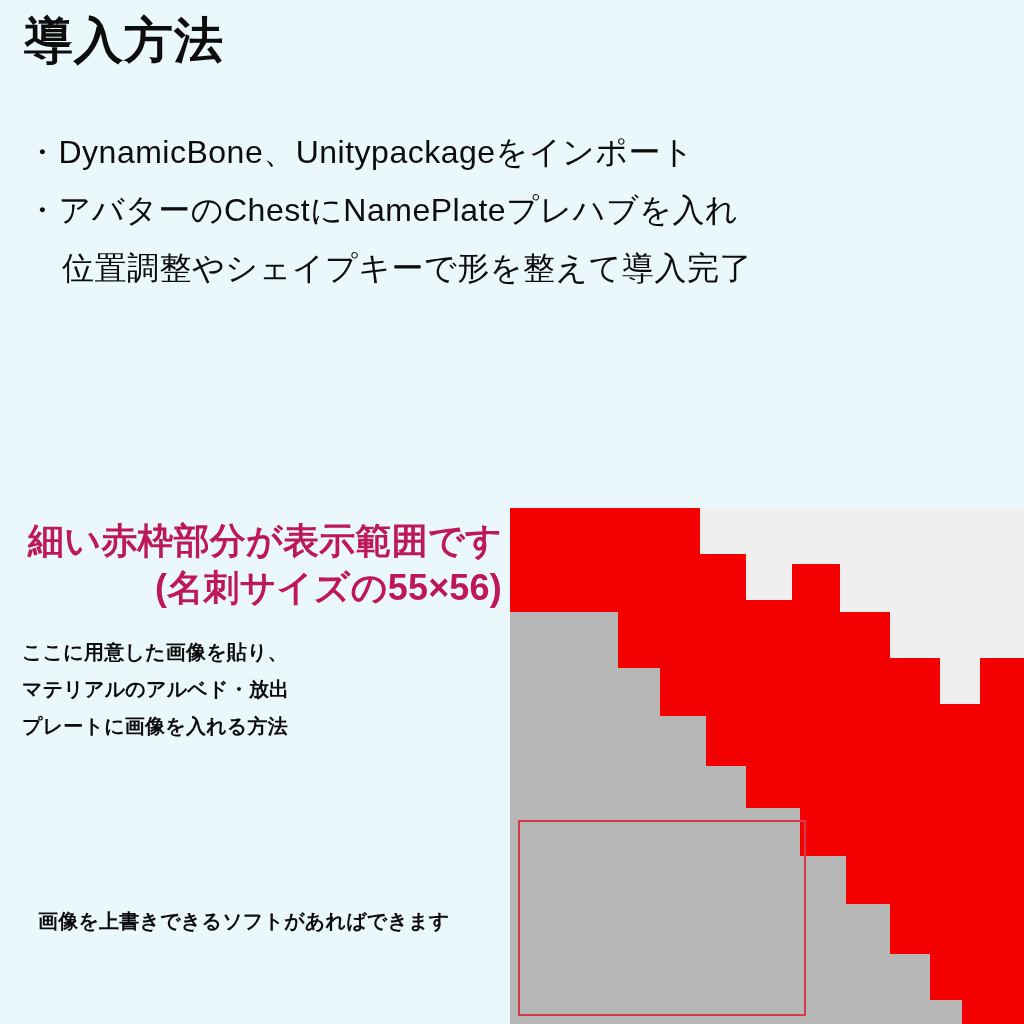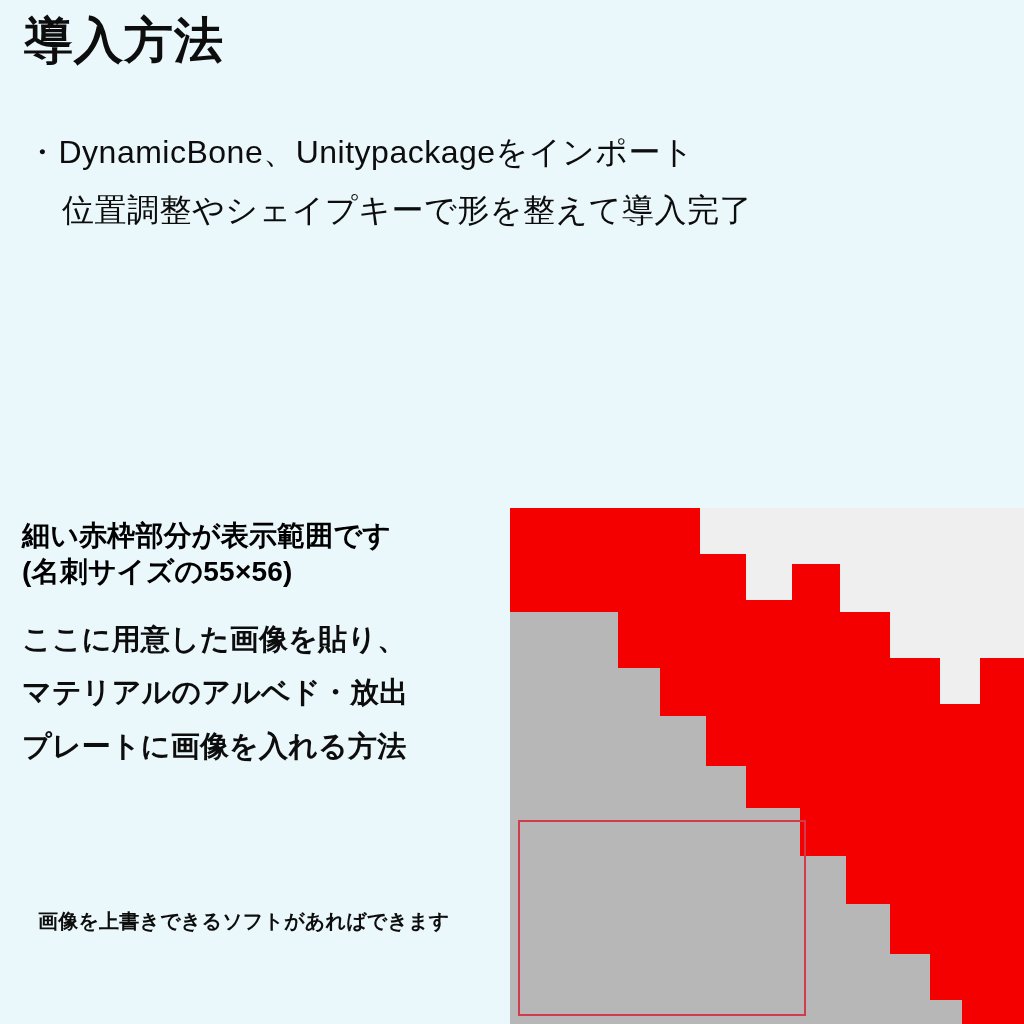--- a/index.html
+++ b/index.html
@@ -64,32 +64,33 @@
     color: #0d0d0d;
   }
 
   .left-text-block {
     position: absolute;
     left: 22px;
     top: 518px;
     width: 480px;
   }
   .note-line {
-    font-size: 28px;
+    font-size: 36px;
     line-height: 1.30;
     letter-spacing: 0.2px;
-    color: #000000;
+    color: #be185d;
     font-weight: 600;
     white-space: nowrap;
+    text-align: right;
   }
   .note-gap {
     height: 22px;
   }
   .body-line {
-    font-size: 29px;
+    font-size: 20px;
     line-height: 1.85;
     letter-spacing: 0.2px;
     color: #0d0d0d;
     font-weight: 600;
     white-space: nowrap;
   }
   .footnote {
     position: absolute;
     left: 38px;
     top: 908px;
@@ -135,20 +136,21 @@
 </style>
 </head>
 <body>
 
 <div class="page">
 
   <div class="heading-1">導入方法</div>
 
   <div class="bullet-list">
     <div class="bullet-line">・DynamicBone、Unitypackageをインポート</div>
+    <div class="bullet-line">・アバターのChestにNamePlateプレハブを入れ</div>
     <div class="bullet-line sub">位置調整やシェイプキーで形を整えて導入完了</div>
   </div>
 
 
   <div class="left-text-block">
     <div class="note-line">細い赤枠部分が表示範囲です</div>
     <div class="note-line">(名刺サイズの55×56)</div>
     <div class="note-gap"></div>
     <div class="body-line">ここに用意した画像を貼り、</div>
     <div class="body-line">マテリアルのアルベド・放出</div>

